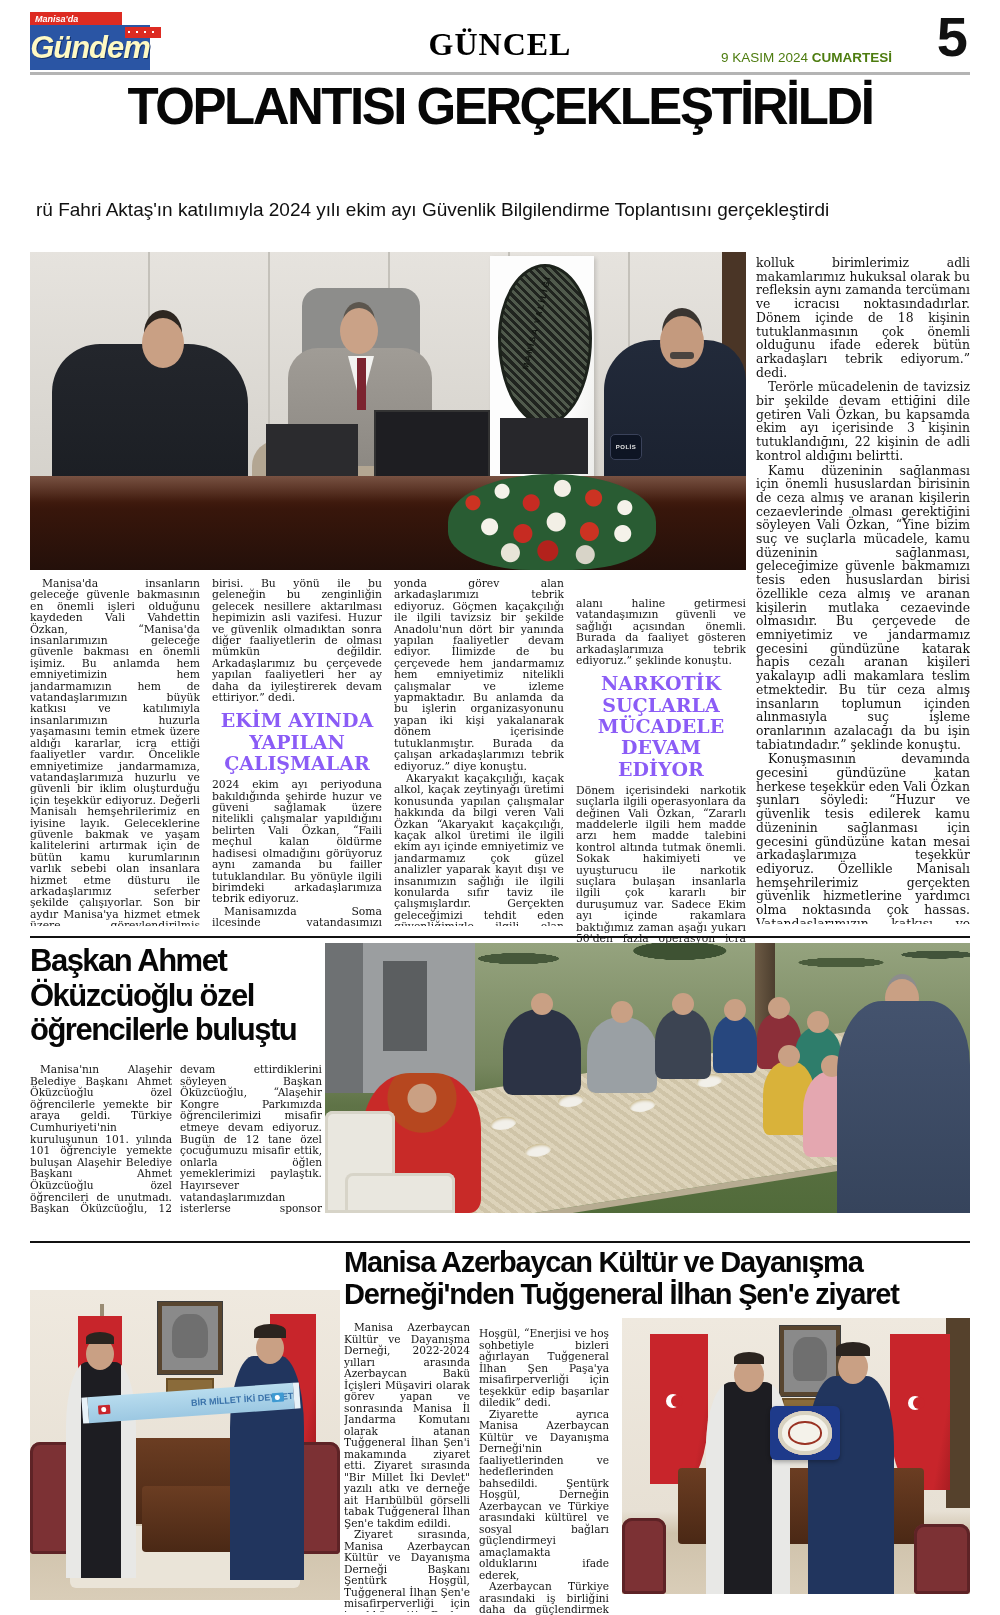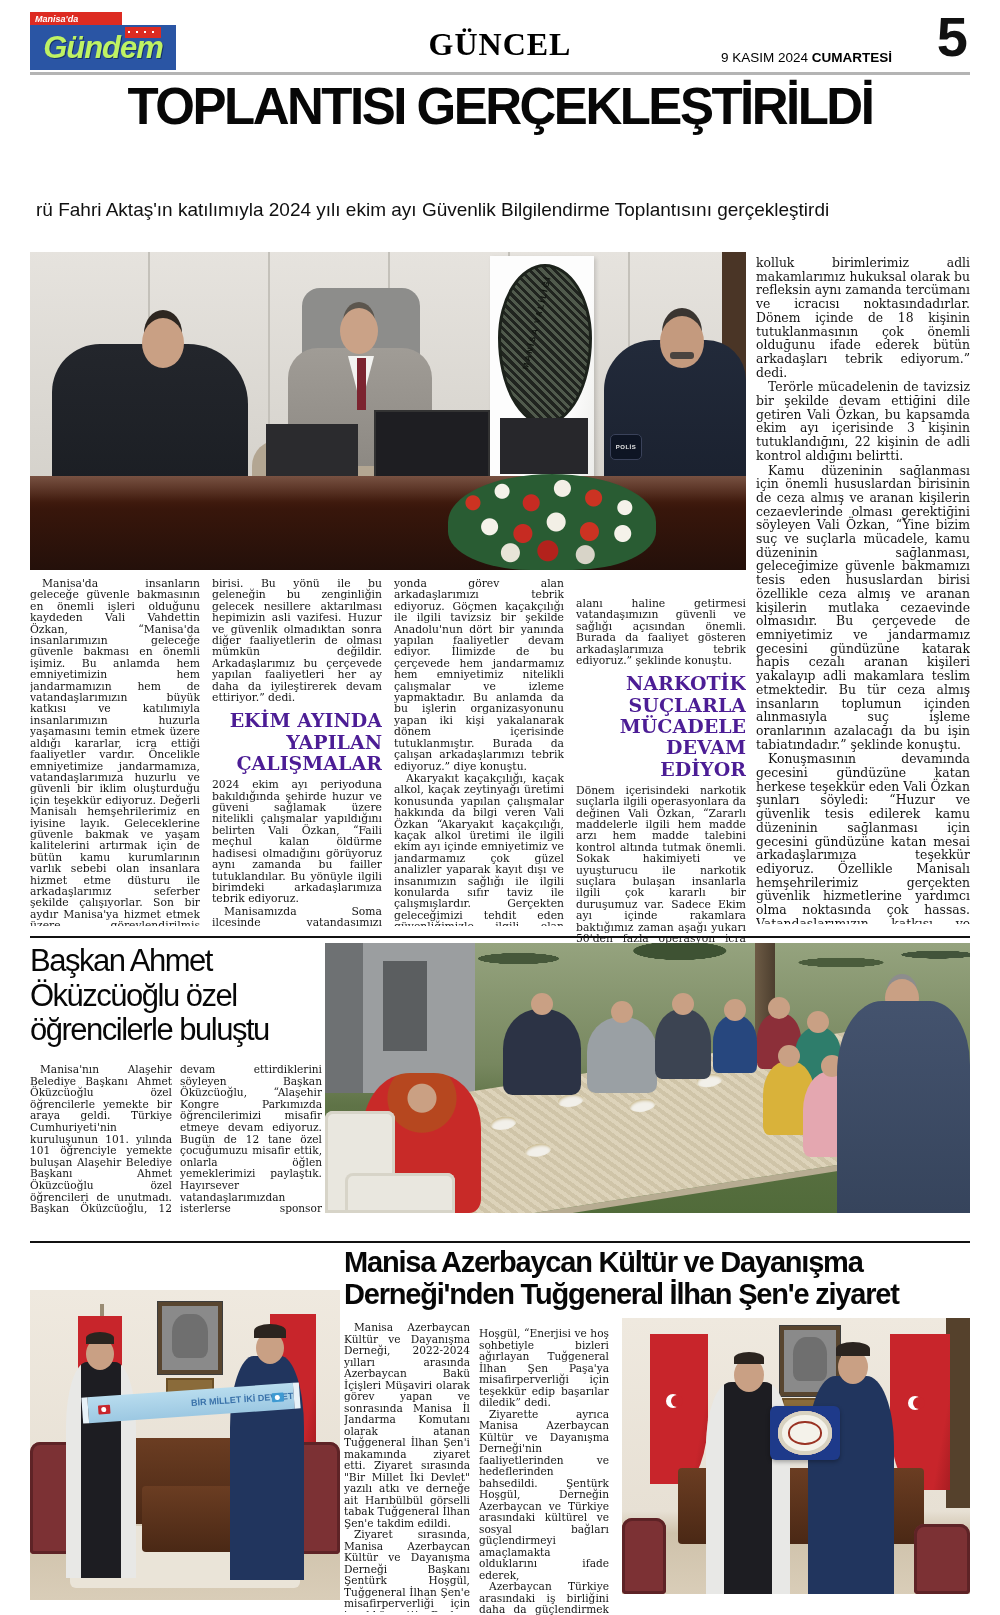--- a/index.html
+++ b/index.html
@@ -4,31 +4,31 @@
 <style>
   html,body{margin:0;padding:0;background:#888;}
   .page{position:relative;width:1000px;height:1615px;margin:0 auto;background:#fff;
         font-family:"DejaVu Serif",serif;color:#151515;overflow:hidden;}
   
   .masthead{position:absolute;left:30px;top:10px;width:940px;height:62px;}
   .logo{position:absolute;left:0;top:2px;width:134px;height:60px;}
   .logo-tag{position:absolute;left:0;top:0;width:92px;height:15px;background:#dd2b22;color:#fff;
             font-family:"Liberation Sans",sans-serif;font-style:italic;font-weight:bold;font-size:9px;
             line-height:15px;padding-left:5px;box-sizing:border-box;}
-  .logo-main{position:absolute;left:0;top:13px;width:146px;height:45px;background:#2a55a4;color:#bef264;
+  .logo-main{position:absolute;left:0;top:13px;width:120px;height:45px;background:#2a55a4;color:#fef9c3;
              font-family:"Liberation Sans",sans-serif;font-weight:bold;font-style:italic;font-size:31px;
              line-height:45px;text-align:center;letter-spacing:-1px;
              text-shadow:1px 1px 0 #13306b;}
   .logo-mini{position:absolute;right:3px;top:15px;width:36px;height:11px;background:#dd2b22;
              background-image:repeating-linear-gradient(90deg,#fff 0 2px,transparent 2px 8px);
              background-size:30px 2px;background-position:3px 4px;background-repeat:no-repeat;}
   .section-title{position:absolute;left:0;right:0;top:16px;text-align:center;
                  font-family:"Liberation Serif",serif;font-weight:bold;font-size:32px;letter-spacing:1px;color:#000;}
   .date-line{position:absolute;right:78px;top:40px;font-family:"Liberation Sans",sans-serif;
-             font-size:13.5px;color:#000000;}
+             font-size:13.5px;color:#4d7c0f;}
   .date-line b{font-weight:bold;}
   .page-number{position:absolute;right:2px;top:-6px;font-family:"Liberation Sans",sans-serif;
                font-weight:bold;font-size:56px;color:#111;}
   .masthead-rule{position:absolute;left:30px;top:72px;width:940px;height:3px;background:#b4b4b4;}
   
   .lead-headline{position:absolute;left:30px;top:80px;width:940px;text-align:center;
                  font-family:"Liberation Sans",sans-serif;font-weight:800;color:#070707;
                  font-size:51px;line-height:1.04;letter-spacing:-2.5px;}
   .lead-deck{position:absolute;left:36px;top:198px;width:934px;
              font-family:"Liberation Sans",sans-serif;font-size:19px;line-height:1.28;color:#101010;}
@@ -93,26 +93,26 @@
   
   .bodycol{position:absolute;font-size:10.8px;line-height:11.4px;text-align:justify;overflow:hidden;}
   .bodycol p{margin:0 0 1px 0;text-indent:12px;}
   .bodycol.cont p:first-child{text-indent:0;}
   .col-1{left:30px;top:578px;width:170px;height:348px;}
   .col-2{left:212px;top:578px;width:170px;height:348px;}
   .col-3{left:394px;top:578px;width:170px;height:348px;}
   .col-4{left:576px;top:578px;width:170px;height:348px;margin-top:20px;}
   .col-5{left:756px;top:256px;width:214px;height:668px;font-size:12.4px;line-height:13.7px;}
   .col-subhead{font-family:"DejaVu Serif",serif;font-weight:bold;font-size:19px;line-height:1.12;
-      margin:7px 0 5px 0;color:#4c1d95;text-align:right;}
+      margin:7px 0 5px 0;color:#8b5cf6;text-align:center;}
   
   .divider{position:absolute;left:30px;width:940px;height:2px;background:#111;}
   .div-1{top:936px;} .div-2{top:1241px;}
   .a2-headline{position:absolute;left:30px;top:944px;width:292px;
-      font-family:"Liberation Sans",sans-serif;font-weight:400;font-size:31px;line-height:1.12;
+      font-family:"Liberation Sans",sans-serif;font-weight:700;font-size:31px;line-height:1.12;
       letter-spacing:-1.5px;color:#070707;}
   .a2-col{position:absolute;top:1064px;height:150px;font-size:10.6px;line-height:11.6px;
       text-align:justify;overflow:hidden;}
   .a2-col p{margin:0;text-indent:10px;}
   .a2-col.cont p:first-child{text-indent:0;}
   .a2-col-1{left:30px;width:142px;}
   .a2-col-2{left:180px;width:142px;}
   .photo-park{left:325px;top:943px;width:645px;height:270px;
       background:linear-gradient(#95a37e 0%,#77875f 45%,#5f7347 60%,#516b3a 100%);}
   .park-canopy{left:0;top:0;width:100%;height:78px;

